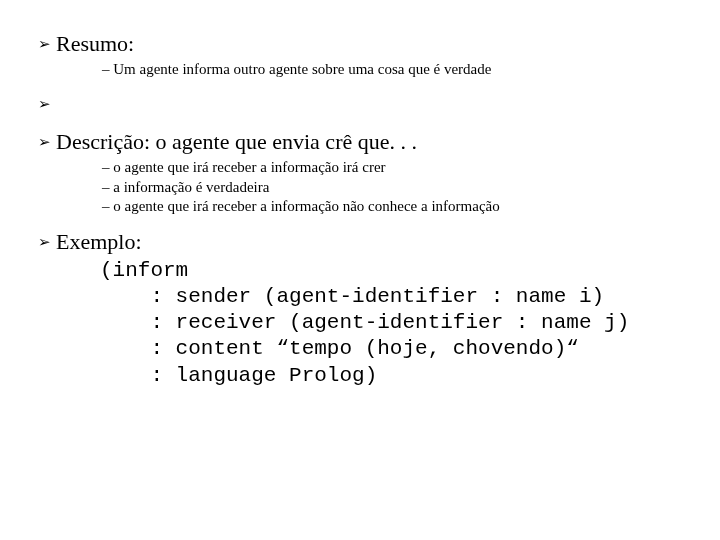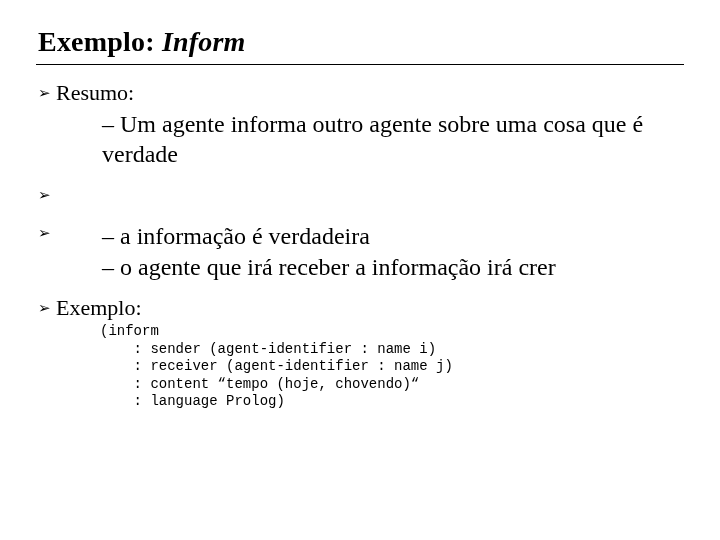--- a/index.html
+++ b/index.html
@@ -60,42 +60,36 @@
   .level1 {
     font-size: 22px;
     line-height: 1.25;
   }
   .subs {
     list-style: none;
     margin: 2px 0 0 0;
     padding: 0 0 0 46px;
   }
   .subs li {
-    font-size: 24px;
+    font-size: 15px;
     line-height: 1.25;
     margin-top: 1px;
   }
   .code-block {
     font-family: "Courier New", Courier, monospace;
-    font-size: 14px;
+    font-size: 21px;
     line-height: 1.25;
     white-space: pre;
     margin: 2px 0 0 44px;
   }
 </style>
 </head>
 <body>
 
 <div class="slide">
-  <div class="title-wrap">
-    <h1 class="title">
-      <span>Exemplo: </span><span class="italic">Inform</span>
-    </h1>
-    <hr class="title-rule">
-  </div>
 
   <ul class="bullets">
     <li>
       <span class="arrow">➢</span>
       <div>
         <div class="level1">Resumo:</div>
         <ul class="subs">
           <li>– Um agente informa outro agente sobre uma cosa que é verdade</li>
         </ul>
       </div>
@@ -103,23 +97,25 @@
 
     <li>
       <span class="arrow">➢</span>
       <div>
       </div>
     </li>
 
     <li>
       <span class="arrow">➢</span>
       <div>
+        <div class="level1">Descrição: o agente que envia crê que. . .</div>
         <ul class="subs">
+          <li>– o agente que irá receber a informação irá crer</li>
           <li>– a informação é verdadeira</li>
-          <li>– o agente que irá receber a informação irá crer</li>
+          <li>– o agente que irá receber a informação não conhece a informação</li>
         </ul>
       </div>
     </li>
 
     <li>
       <span class="arrow">➢</span>
       <div>
         <div class="level1">Exemplo:</div>
         <div class="code-block">(inform
     : sender (agent-identifier : name i)

